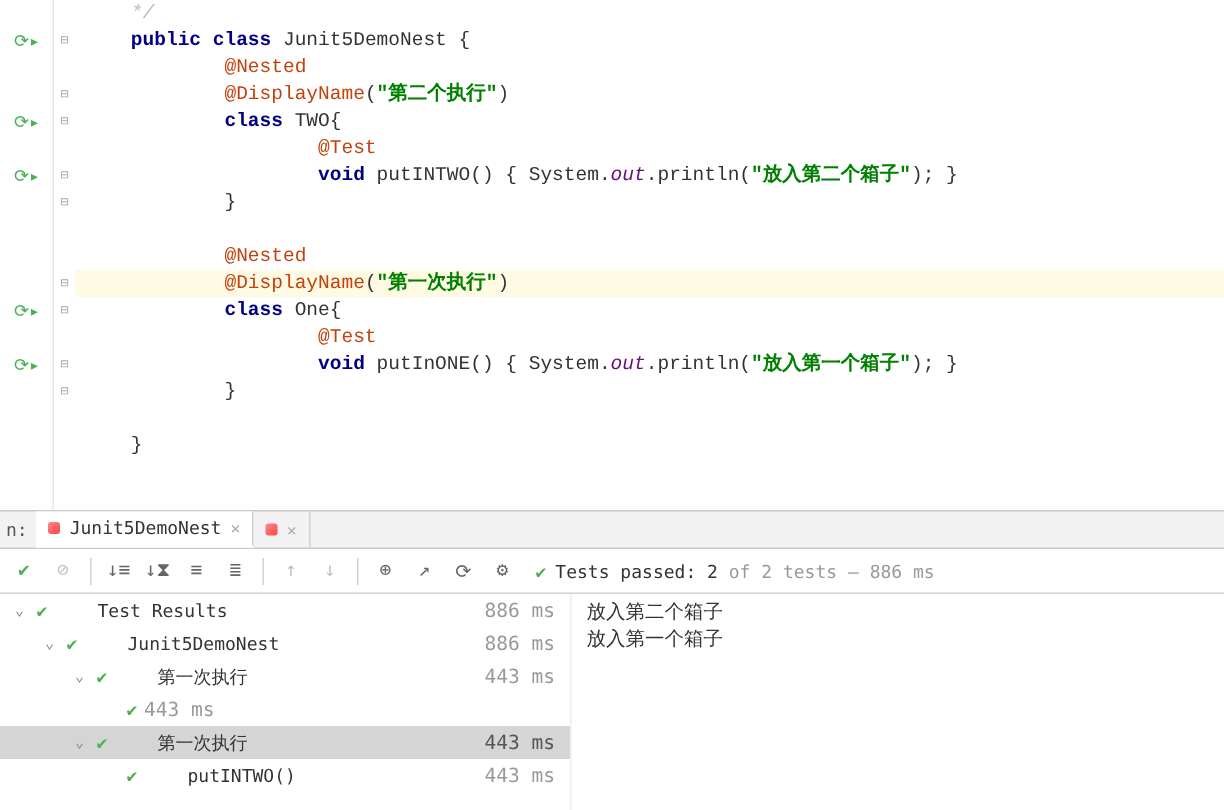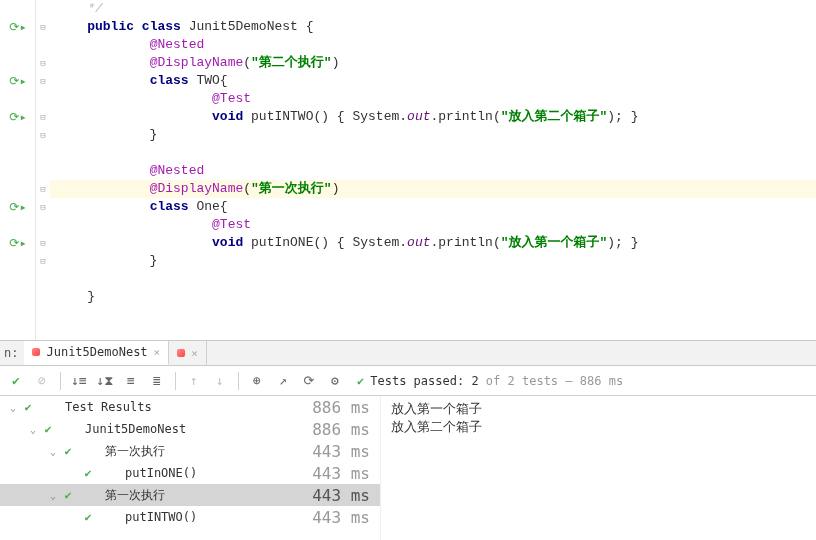--- a/index.html
+++ b/index.html
@@ -8,21 +8,21 @@
   .editor { flex:0 0 340px; display:flex; background:#fff; overflow:hidden; position:relative; }
   .gutter { width:36px; background:#fff; border-right:1px solid #e6e6e6; position:relative; }
   .gutter-item { position:absolute; left:0; width:36px; height:18px; display:flex; align-items:center; justify-content:center; }
   .run-icon { color:#4caf50; font-size:12px; }
   .fold-col { width:14px; position:relative; }
   .fold-item { position:absolute; left:0; width:14px; height:18px; display:flex; align-items:center; justify-content:center; color:#aaa; font-size:9px; cursor:pointer; }
   .code-area { flex:1; font-family:Consolas,"Courier New",monospace; font-size:13px; line-height:18px; position:relative; }
   .code-line { position:absolute; left:0; right:0; height:18px; white-space:pre; padding-left:6px; }
   .hl-line { background:#fffae3; }
   .kw { color:#000080; font-weight:bold; }
-  .ann { color:#a21caf; }
+  .ann { color:#c2410c; }
   .str { color:#008000; font-weight:bold; }
   .cmt { color:#bbb; font-style:italic; }
   .field { color:#660e7a; font-style:italic; }
   
   .tab-strip { height:26px; border-top:1px solid #c9c9c9; border-bottom:1px solid #c9c9c9; background:#f2f2f2; display:flex; align-items:center; }
   .run-label { padding:0 6px 0 4px; color:#555; }
   .tab { height:100%; display:flex; align-items:center; padding:0 8px; gap:6px; border-right:1px solid #d0d0d0; cursor:pointer; }
   .tab.active { background:#fff; border-bottom:2px solid #fff; margin-bottom:-1px; }
   .tab-icon { width:8px; height:8px; border-radius:2px; background:linear-gradient(135deg,#f88,#f44); }
   .tab-close { color:#aaa; font-size:11px; }
@@ -35,21 +35,21 @@
   .progress { flex:1; display:flex; align-items:center; gap:6px; padding-left:8px; }
   
   .results { flex:1; display:flex; border-top:0; overflow:hidden; }
   .tree-pane { width:380px; overflow:auto; }
   .out-pane { flex:1; padding:4px 10px; font-family:Consolas,monospace; font-size:13px; line-height:18px; color:#333; border-left:1px solid #eee; }
   .tree-row { display:flex; align-items:center; height:22px; font-size:12px; cursor:pointer; }
   .tree-row.selected { background:#d5d5d5; }
   .twist { width:14px; text-align:center; color:#888; font-size:10px; }
   .ok-icon { color:#4caf50; font-size:12px; width:16px; text-align:center; }
   .tree-label { flex:1; overflow:hidden; text-overflow:ellipsis;margin-left:29px; }
-  .tree-time { color:#999; padding-right:10px; font-size:16px; }
+  .tree-time { color:#999; padding-right:10px; font-size:13px; }
   .tree-row.selected .tree-time { color:#555; }
 </style>
 </head>
 <body>
 
 <div class="editor">
   <div class="gutter" id="gutter">
       <div class="gutter-item" style="top: 18px;">
         <span class="run-icon">⟳▸</span>
       </div>
@@ -149,33 +149,32 @@
       </div>
       <div class="tree-row" style="padding-left: 46px;">
         <span class="twist">⌄</span>
         <span class="ok-icon">✔</span>
         <span class="tree-label">第一次执行</span>
         <span class="tree-time">443 ms</span>
       </div>
       <div class="tree-row" style="padding-left: 66px;">
         <span class="twist"></span>
         <span class="ok-icon">✔</span>
-        <span class="tree-label">putInONE()</span>
         <span class="tree-time">443 ms</span>
       </div>
       <div class="tree-row selected" style="padding-left: 46px;">
         <span class="twist">⌄</span>
         <span class="ok-icon">✔</span>
         <span class="tree-label">第一次执行</span>
         <span class="tree-time">443 ms</span>
       </div>
       <div class="tree-row" style="padding-left: 66px;">
         <span class="twist"></span>
         <span class="ok-icon">✔</span>
         <span class="tree-label">putINTWO()</span>
         <span class="tree-time">443 ms</span>
       </div>
     </div>
   <div class="out-pane" id="output">
+      <div>放入第二个箱子</div>
       <div>放入第一个箱子</div>
-      <div>放入第二个箱子</div>
     </div>
 </div>
 
 </body></html>

